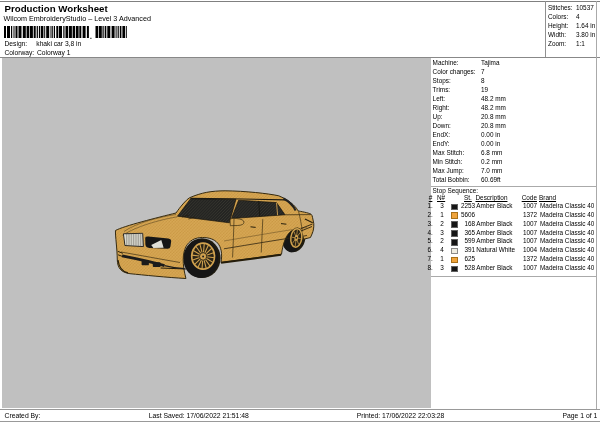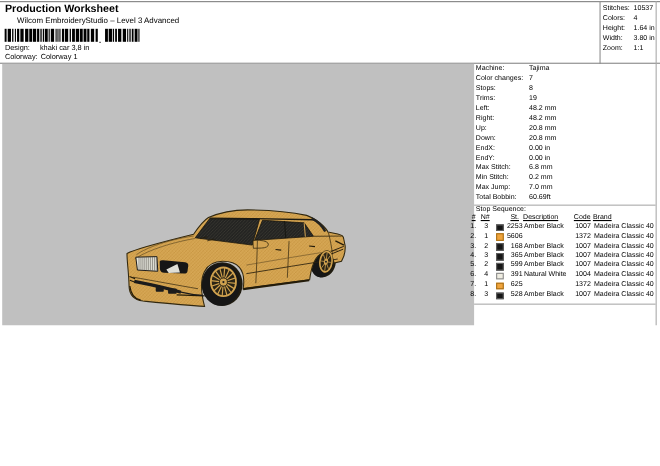--- a/index.html
+++ b/index.html
@@ -1,31 +1,31 @@
 <!DOCTYPE html>
 <html><head>
 <meta charset="utf-8">
 <style>
 html,body{margin:0;padding:0;background:#fff;}
-#page{position:relative;width:600px;height:296px;background:#fff;font-family:"Liberation Sans",sans-serif;overflow:hidden;}
+#page{position:relative;width:600px;height:424px;background:#fff;font-family:"Liberation Sans",sans-serif;overflow:hidden;}
 .abs{position:absolute;white-space:nowrap;}
 .t7{font-size:6.4px;line-height:9px;color:#000;}
 .hl{position:absolute;background:#9a9a9a;height:1px;}
 .vl{position:absolute;background:#9a9a9a;width:1px;}
 .u{text-decoration:underline;}
 .lh885{line-height:8.85px;}
 </style>
 </head>
 <body>
 <div id="page">
 
   <div class="hl" style="left:0;top:0.8px;width:600px;background:#808080;"></div>
 
   <div class="abs" style="left:4.5px;top:2.6px;font-size:9.7px;font-weight:bold;">Production Worksheet</div>
-  <div class="abs" style="left:3.5px;top:13.5px;font-size:7.2px;margin-left:12px;">Wilcom EmbroideryStudio – Level 3 Advanced</div>
+  <div class="abs" style="left:3.5px;top:13.5px;font-size:7.2px;">Wilcom EmbroideryStudio – Level 3 Advanced</div>
 
   <svg class="abs" style="left:4px;top:26px;" width="128" height="13" viewBox="0 0 128 13">
       <g fill="#000">
         <rect x="0" y="0" width="2.0" height="12"></rect>
         <rect x="3.0" y="0" width="3.0" height="12"></rect>
         <rect x="7.0" y="0" width="1.2" height="12"></rect>
         <rect x="9.5" y="0" width="1.0" height="12"></rect>
         <rect x="11.5" y="0" width="2.0" height="12"></rect>
         <rect x="14.5" y="0" width="3.0" height="12"></rect>
         <rect x="18.8" y="0" width="3.0" height="12"></rect>

